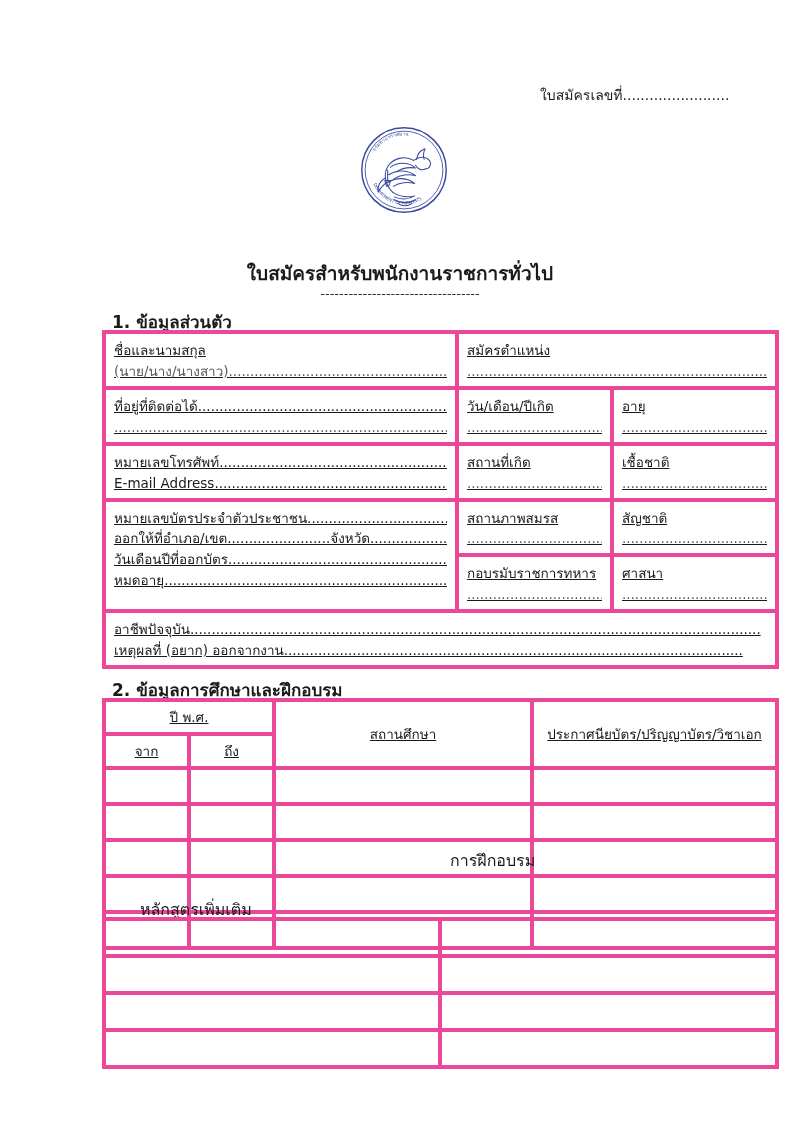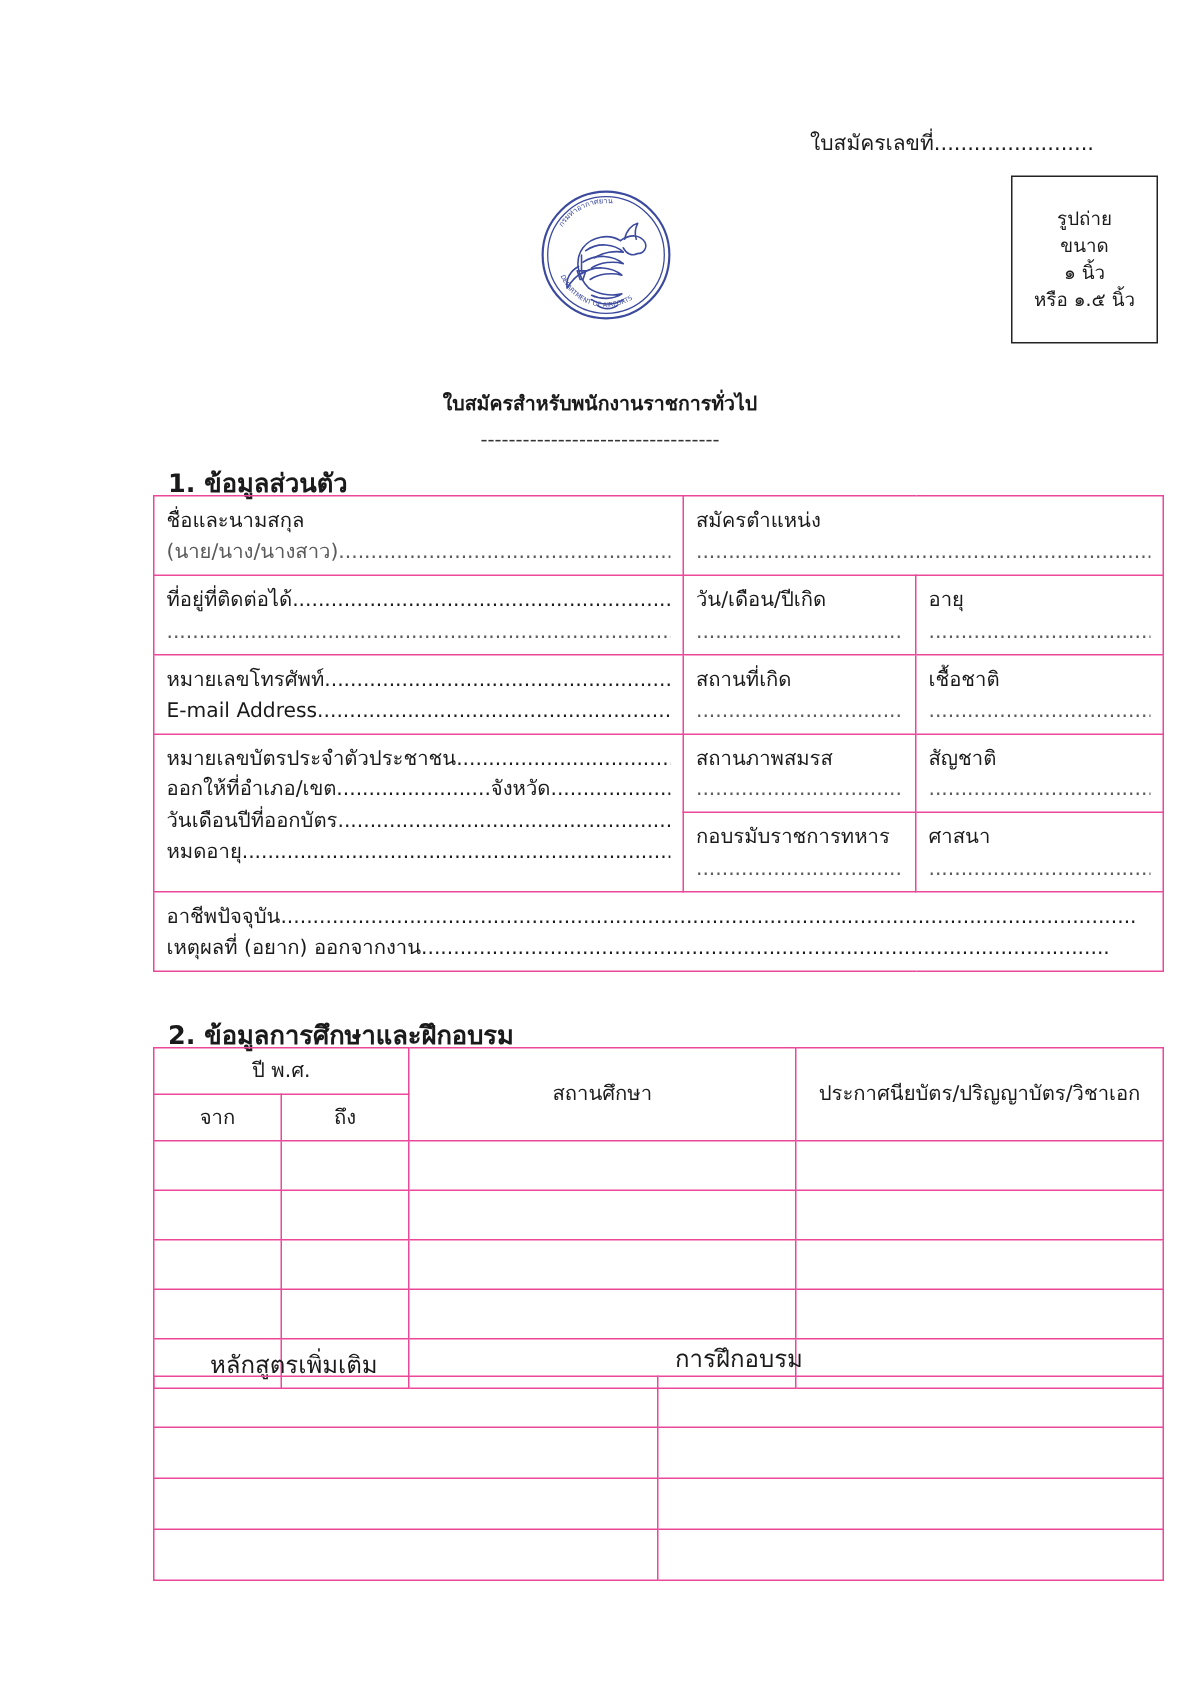--- a/index.html
+++ b/index.html
@@ -25,58 +25,59 @@
     display:flex;flex-direction:column;align-items:center;justify-content:center;
     font-size:12.5px;line-height:1.45;
   }
 
   .emblem{
     position:absolute;left:356px;top:117px;width:96px;height:106px;
   }
 
   .doc-title{
     position:absolute;left:0;top:258px;width:800px;
-    text-align:center;font-size:13px;font-weight:bold;
+    text-align:center;font-size:19px;font-weight:bold;
   }
   .title-rule{
     position:absolute;left:0;top:286px;width:800px;text-align:center;
     font-size:13px;letter-spacing:0px;color:#333;
   }
 
   
   .sec-head{
     position:absolute;font-size:17px;font-weight:bold;white-space:nowrap;
   }
   #sec1-head{left:112px;top:308px;}
   #sec2-head{left:112px;top:676px;}
 
   
   .tbl{position:absolute;border-collapse:collapse;table-layout:fixed;}
   .tbl td{
-    border:1px solid #ec4899;
+    border:4px solid #ec4899;
     vertical-align:top;
     padding:6px 8px 4px 8px;
     font-size:13.5px;
     line-height:1.55;
+    text-decoration:underline;
   }
   .lbl{display:block;white-space:nowrap;overflow:hidden;}
   .lead{color:#5a5a5a;}
 
   
   #tbl-personal{left:102px;top:330px;width:673px;}
 
   
   #tbl-education{left:102px;top:698px;width:673px;border-radius:26px;}
   #tbl-education td{height:26px;padding:3px 8px;}
   #tbl-education td.hdr{text-align:center;vertical-align:middle;font-size:13.5px;height:24px;}
 
   
   .sub-lbl{position:absolute;font-size:16px;white-space:nowrap;}
   #lbl-extra{left:140px;top:897px;}
-  #lbl-training{left:450px;top:893px;}
+  #lbl-training{left:450px;top:848px;}
   #tbl-extra{left:102px;top:917px;width:673px;}
   #tbl-extra td{height:27px;padding:3px 8px;}
 </style>
 </head>
 <body>
 
 <div class="page">
 
   <div class="appno">ใบสมัครเลขที่........................</div>
 
@@ -109,26 +110,20 @@
       </g>
       <g fill="#3b4a9e" font-size="5.2" font-family="'DejaVu Sans',sans-serif">
         <path id="arcTop" d="M14 55 A36 36 0 0 1 86 55" fill="none"></path>
         <text><textPath href="#arcTop" startOffset="18%">กรมท่าอากาศยาน</textPath></text>
         <path id="arcBot" d="M16 57 A34 34 0 0 0 84 57" fill="none"></path>
         <text font-size="4.4"><textPath href="#arcBot" startOffset="12%">DEPARTMENT OF AIRPORTS</textPath></text>
       </g>
     </svg>
   </div>
 
-  <div class="photo-box">
-    <div>รูปถ่าย</div>
-    <div>ขนาด</div>
-    <div>๑ นิ้ว</div>
-    <div>หรือ ๑.๕ นิ้ว</div>
-  </div>
 
   <div class="doc-title">ใบสมัครสำหรับพนักงานราชการทั่วไป</div>
   <div class="title-rule">----------------------------------</div>
 
   <div class="sec-head" id="sec1-head">1.  ข้อมูลส่วนตัว</div>
 
   <table class="tbl" id="tbl-personal">
     <colgroup>
       <col style="width:353px">
         <col style="width:155px">

